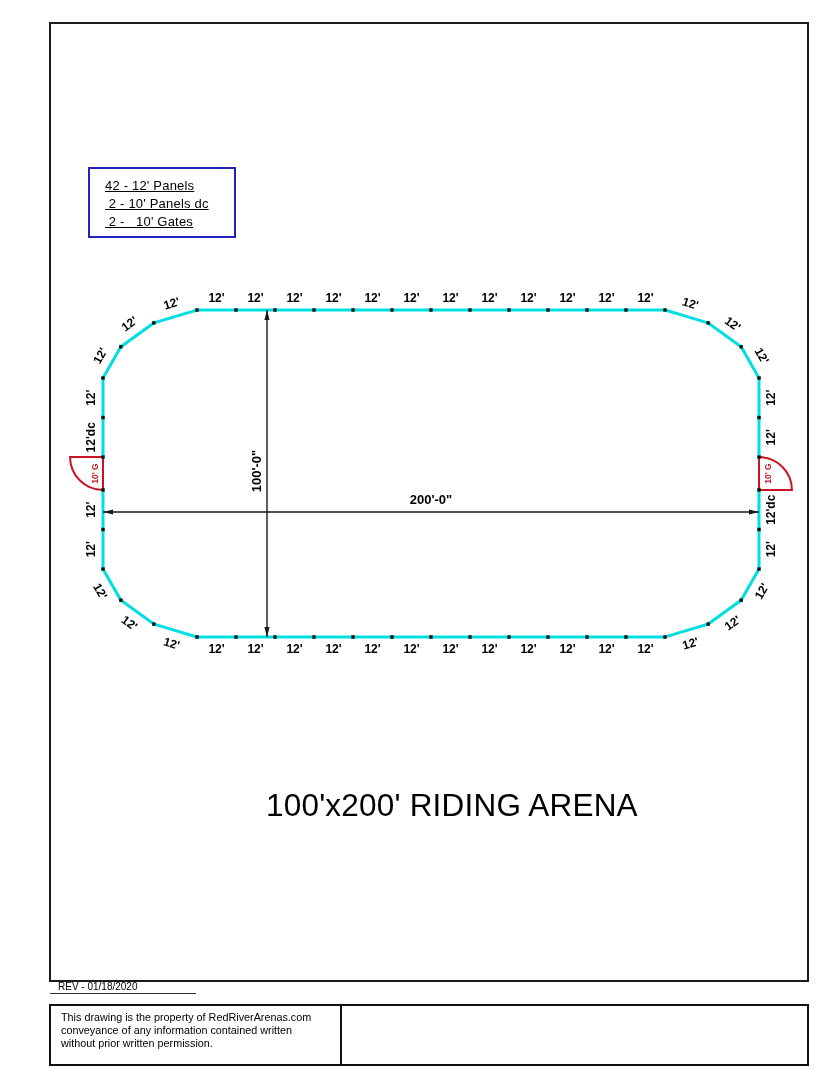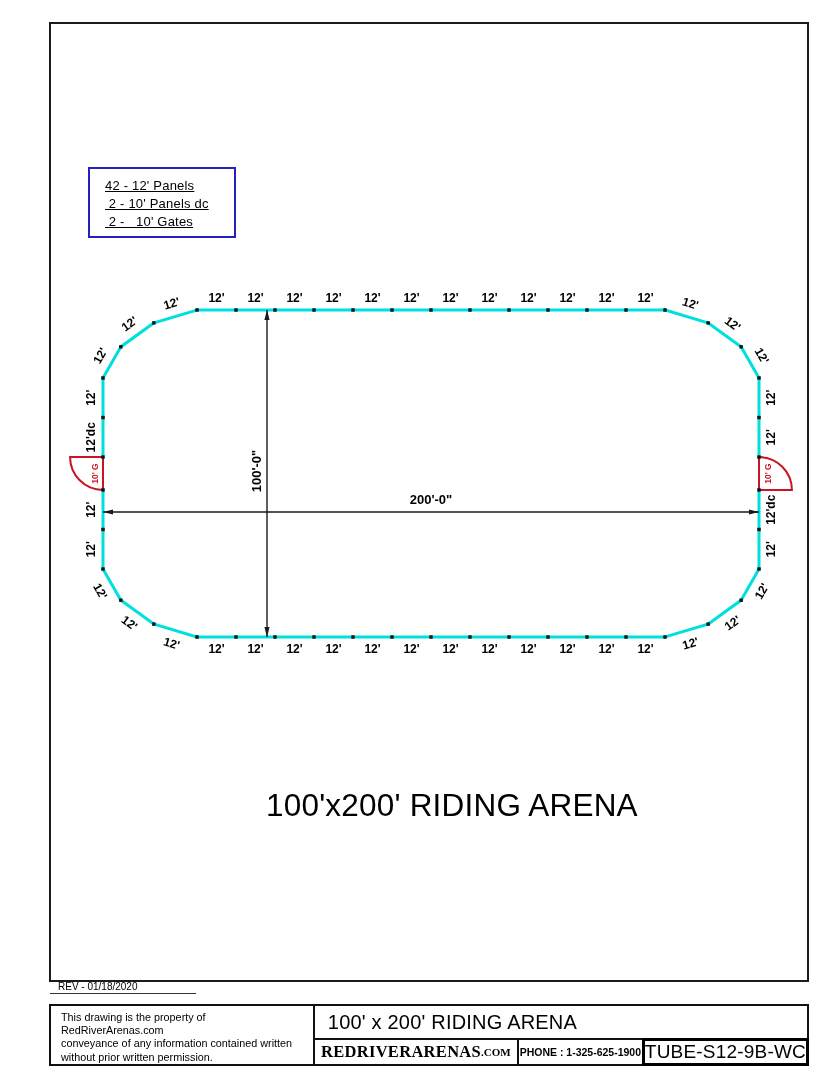--- a/index.html
+++ b/index.html
@@ -218,24 +218,13 @@
 </div>
 
 <div id="rev" class="abs">REV - 01/18/2020</div>
 
 <div id="footer" class="abs">
   <div id="notice-cell">
     <div>This drawing is the property of RedRiverArenas.com</div>
     <div>conveyance of any information contained written</div>
     <div>without prior written permission.</div>
   </div>
-  <div id="footer-right">
-    <div id="block-title-cell">100' x 200' RIDING ARENA</div>
-    <div id="footer-bottom">
-      <div id="brand-cell">
-        <span class="brand-main">REDRIVERARENAS</span>
-          <span class="brand-suffix">.COM</span>
-      </div>
-      <div id="phone-cell">PHONE : 1-325-625-1900</div>
-      <div id="model-cell">TUBE-S12-9B-WC</div>
-    </div>
-  </div>
 </div>
 
 </body></html>

